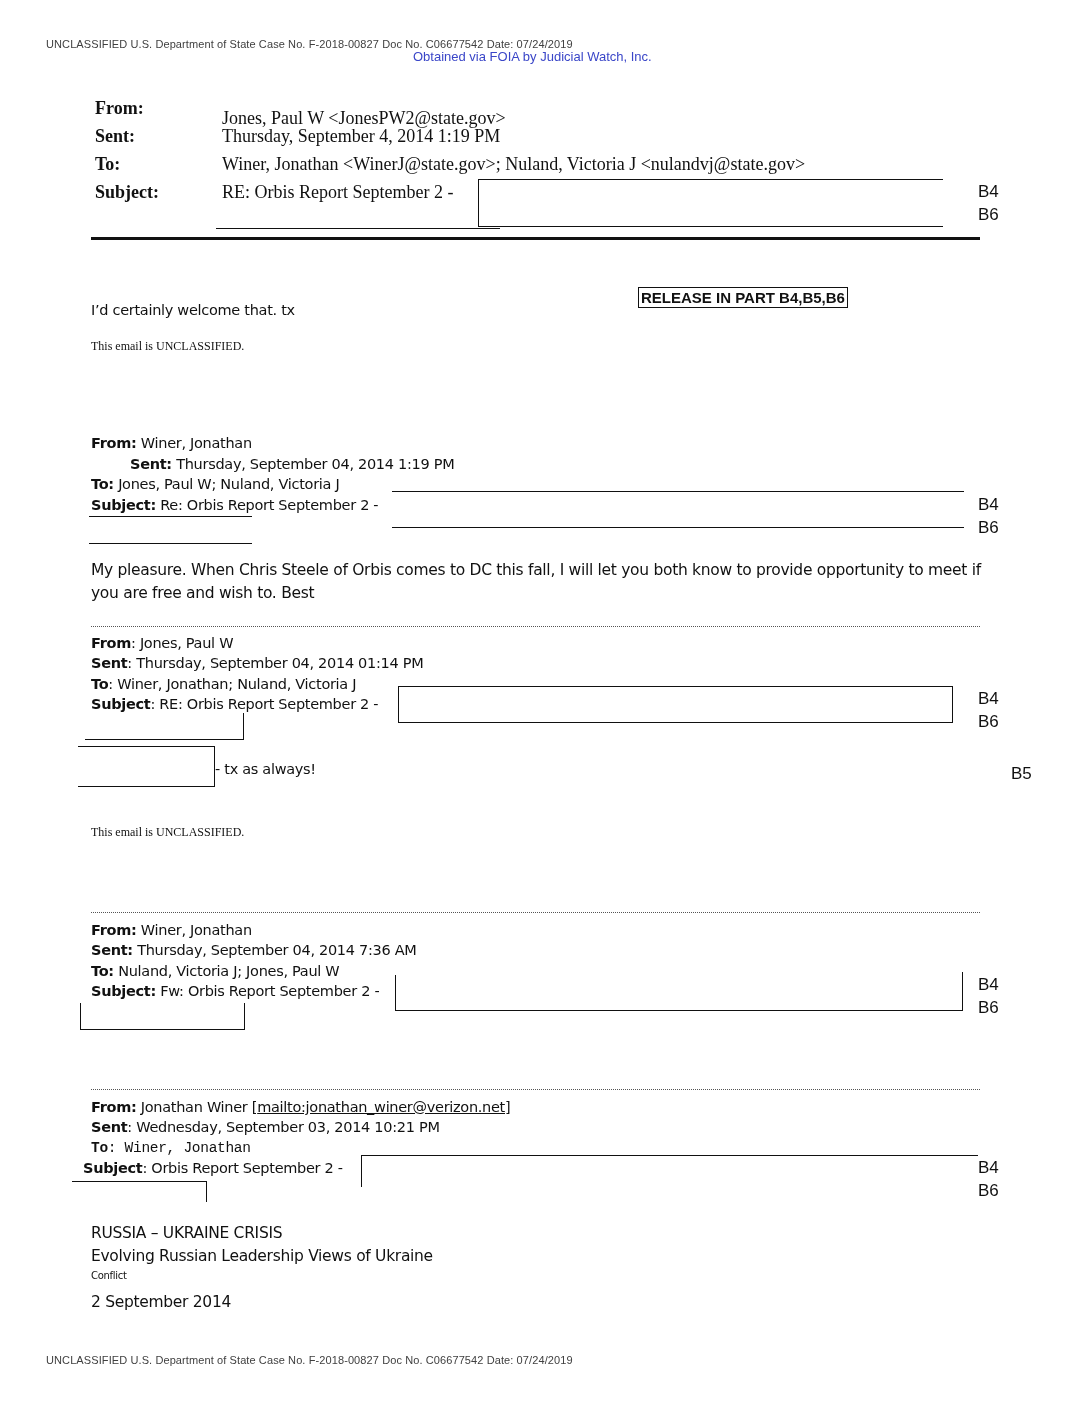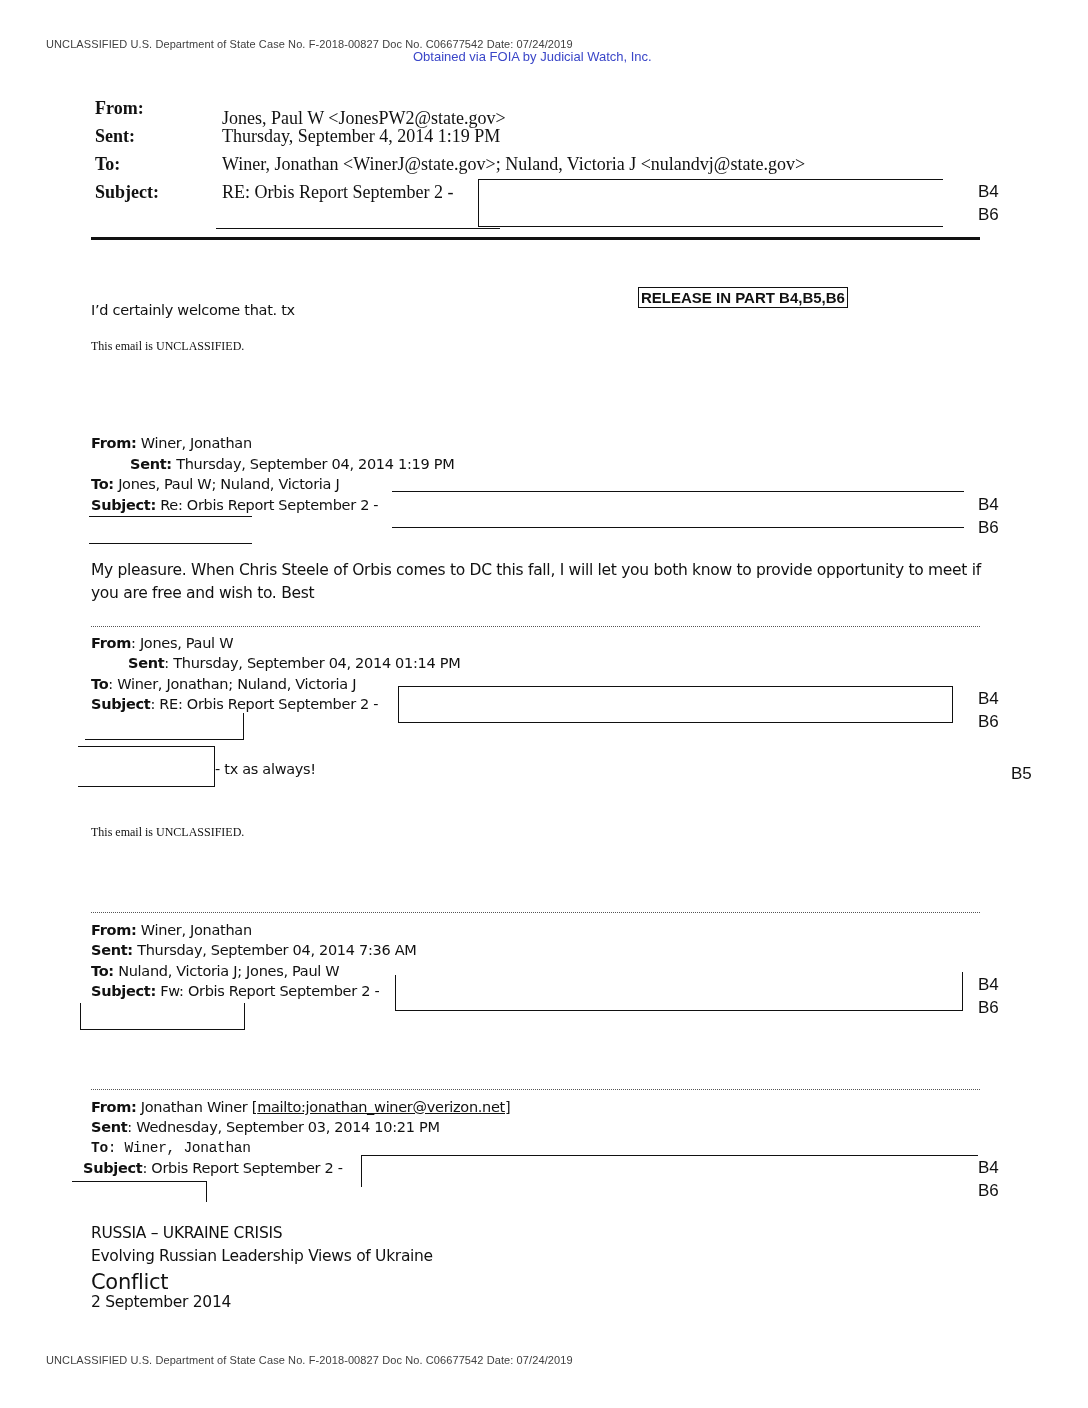--- a/index.html
+++ b/index.html
@@ -59,21 +59,21 @@
   <div class="abs code" style="left:978px; top:495px;">B4</div>
   <div class="abs code" style="left:978px; top:518px;">B6</div>
   <div class="abs cal" style="left:91px; top:561px; font-size:15.5px;">My pleasure. When Chris Steele of Orbis comes to DC this fall, I will let you both know to provide opportunity to meet if</div>
   <div class="abs cal" style="left:91px; top:584px; font-size:15.5px;">you are free and wish to. Best</div>
 </div>
 
 <div class="dots" style="left:91px; top:626px; width:889px;"></div>
 
 <div>
   <div class="abs cal" style="left:91px; top:635px;"><b>From</b><span>: Jones, Paul W</span></div>
-  <div class="abs cal" style="left:91px; top:655px;margin-left:37px;"><b>Sent</b><span>: Thursday, September 04, 2014 01:14 PM</span></div>
+  <div class="abs cal" style="left:91px; top:655px;"><b>Sent</b><span>: Thursday, September 04, 2014 01:14 PM</span></div>
   <div class="abs cal" style="left:91px; top:676px;"><b>To</b><span>: Winer, Jonathan; Nuland, Victoria J</span></div>
   <div class="abs cal" style="left:91px; top:696px;"><b>Subject</b><span>: RE: Orbis Report September 2 -</span></div>
   <div class="box" style="left:398px; top:686px; width:555px; height:37px;"></div>
   <div class="vline" style="left:243px; top:713px; height:27px;"></div>
   <div class="hline" style="left:85px; top:739px; width:159px;"></div>
   <div class="box" style="left:78px; top:746px; width:137px; height:41px; border-left:none;"></div>
   <div class="abs code" style="left:978px; top:689px;">B4</div>
   <div class="abs code" style="left:978px; top:712px;">B6</div>
   <div class="abs code" style="left:1011px; top:764px;">B5</div>
   <div class="abs cal" style="left:215px; top:761px;">- tx as always!</div>
@@ -105,17 +105,17 @@
   <div class="abs cal" style="left:91px; top:1140px;font-family:Liberation Mono, monospace;"><b>To</b><span>: Winer, Jonathan</span></div>
   <div class="abs cal" style="left:83px; top:1160px;"><b>Subject</b><span>: Orbis Report September 2 -</span></div>
   <div class="hline" style="left:361px; top:1155px; width:617px;"></div>
   <div class="vline" style="left:361px; top:1155px; height:32px;"></div>
   <div class="hline" style="left:72px; top:1181px; width:134px;"></div>
   <div class="vline" style="left:206px; top:1181px; height:21px;"></div>
   <div class="abs code" style="left:978px; top:1158px;">B4</div>
   <div class="abs code" style="left:978px; top:1181px;">B6</div>
   <div class="abs cal" style="left:91px; top:1224px; font-size:15.5px;">RUSSIA – UKRAINE CRISIS</div>
   <div class="abs cal" style="left:91px; top:1247px; font-size:15.5px;">Evolving Russian Leadership Views of Ukraine</div>
-  <div class="abs cal" style="left:91px; top:1270px; font-size:21px;">Conflict</div>
+  <div class="abs cal" style="left:91px; top:1270px; font-size:10px;">Conflict</div>
   <div class="abs cal" style="left:91px; top:1293px; font-size:15.5px;">2 September 2014</div>
 </div>
 
 <div class="abs banner" style="left:46px; top:1354px;">UNCLASSIFIED  U.S. Department of State  Case No. F-2018-00827  Doc No. C06677542  Date: 07/24/2019</div>
 
 </body></html>

